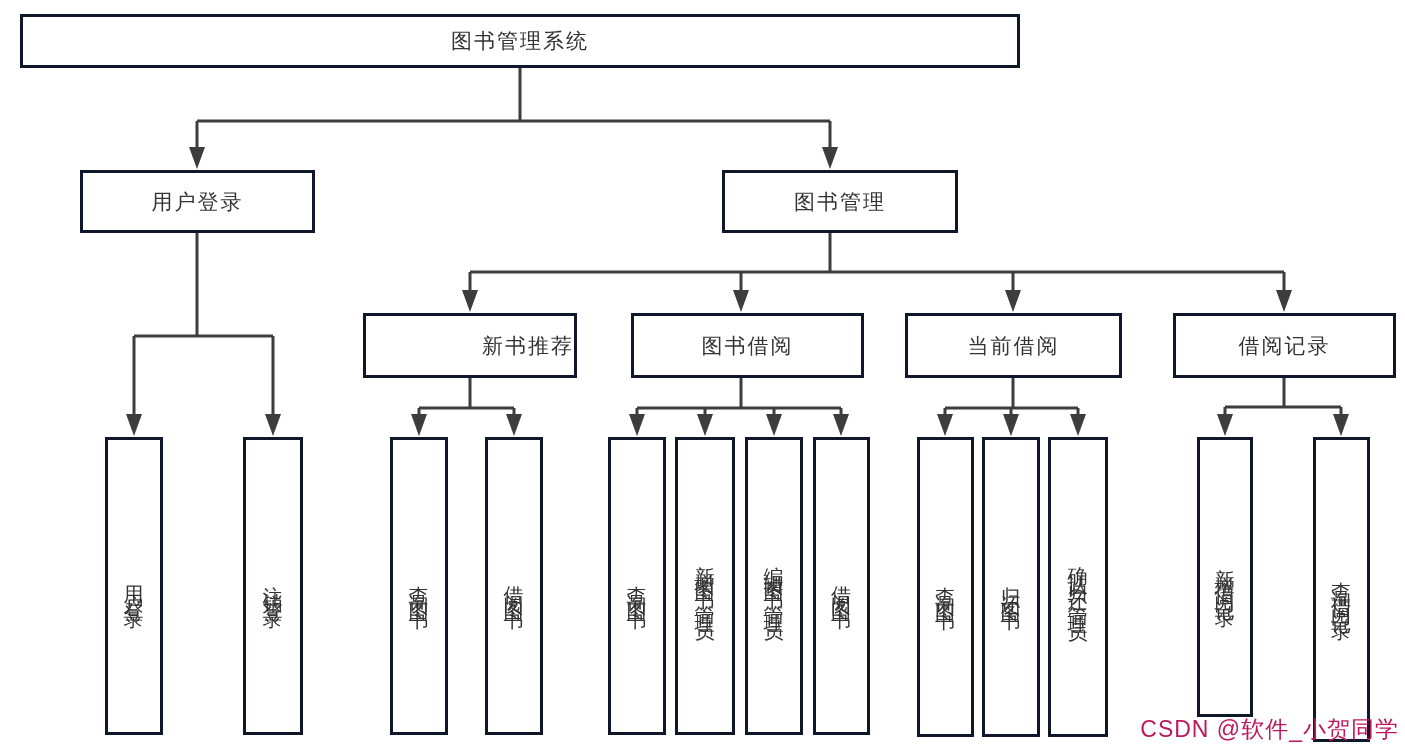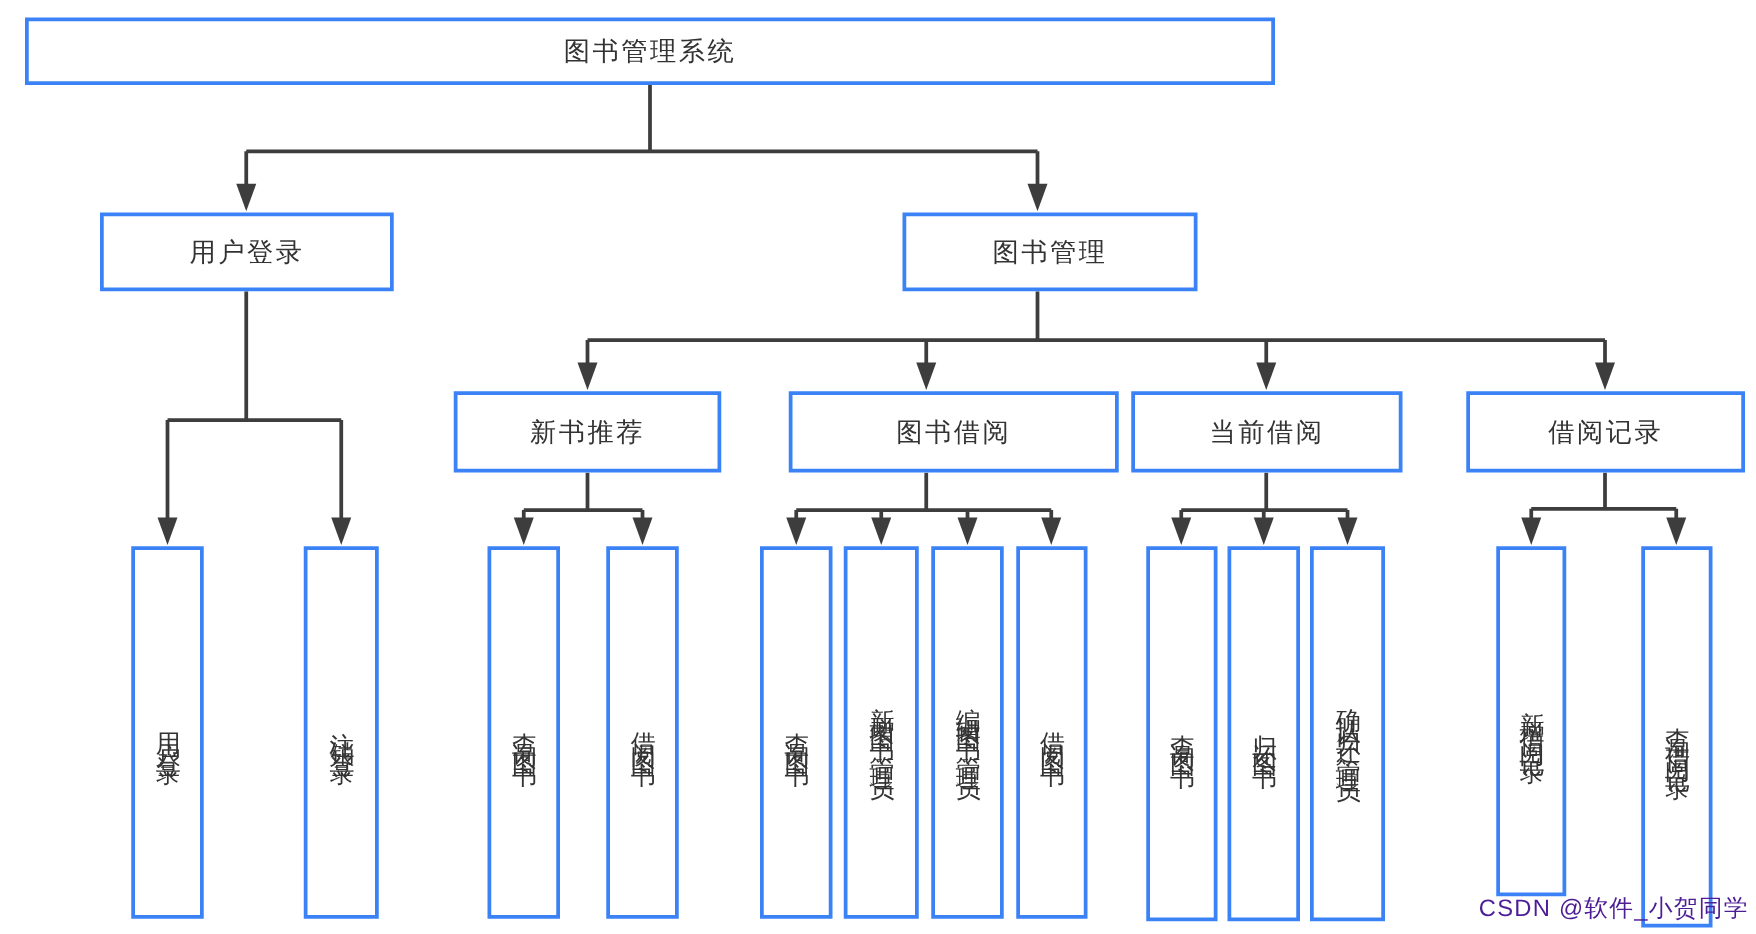--- a/index.html
+++ b/index.html
@@ -22,21 +22,21 @@
     fill: none;
     stroke: #3d3d3d;
     stroke-width: 3;
   }
   svg.connectors polygon {
     fill: #3d3d3d;
     stroke: none;
   }
   .node {
     position: absolute;
-    border: 3px solid #3b82f6;
+    border: 3px solid #0f172a;
     background: #ffffff;
     color: #333333;
     display: flex;
     align-items: center;
     justify-content: center;
     z-index: 2;
   }
   .node.h {
     font-size: 21px;
     letter-spacing: 2px;
@@ -46,22 +46,22 @@
     writing-mode: vertical-rl;
     font-size: 20px;
     letter-spacing: 8px;
     line-height: 1;
     text-align: center;
   }
   .watermark {
     position: absolute;
     right: 6px;
     top: 714px;
-    font-size: 19px;
-    color: #4c1d95;
+    font-size: 23px;
+    color: #be185d;
     letter-spacing: 1px;
     z-index: 3;
     white-space: nowrap;
   }
 </style>
 </head>
 <body>
 
 <div class="canvas">
 
@@ -112,24 +112,24 @@
     <span>图书管理系统</span>
   </div>
 
   <div class="node h" style="left:80px; top:170px; width:235px; height:63px;">
     <span>用户登录</span>
   </div>
   <div class="node h" style="left:722px; top:170px; width:236px; height:63px;">
     <span>图书管理</span>
   </div>
 
-  <div class="node h" style="left:363px; top:313px; width:214px; height:65px;">
+  <div class="node h" style="left:363px; top:313px; width:214px; height:65px;justify-content:flex-end;">
     <span>新书推荐</span>
   </div>
-  <div class="node h" style="left:631px; top:313px; width:264px; height:65px;">
+  <div class="node h" style="left:631px; top:313px; width:233px; height:65px;">
     <span>图书借阅</span>
   </div>
   <div class="node h" style="left:905px; top:313px; width:217px; height:65px;text-align:center;">
     <span>当前借阅</span>
   </div>
   <div class="node h" style="left:1173px; top:313px; width:223px; height:65px;">
     <span>借阅记录</span>
   </div>
 
   <div class="node v" style="left:105px; top:437px; width:58px; height:298px;">

